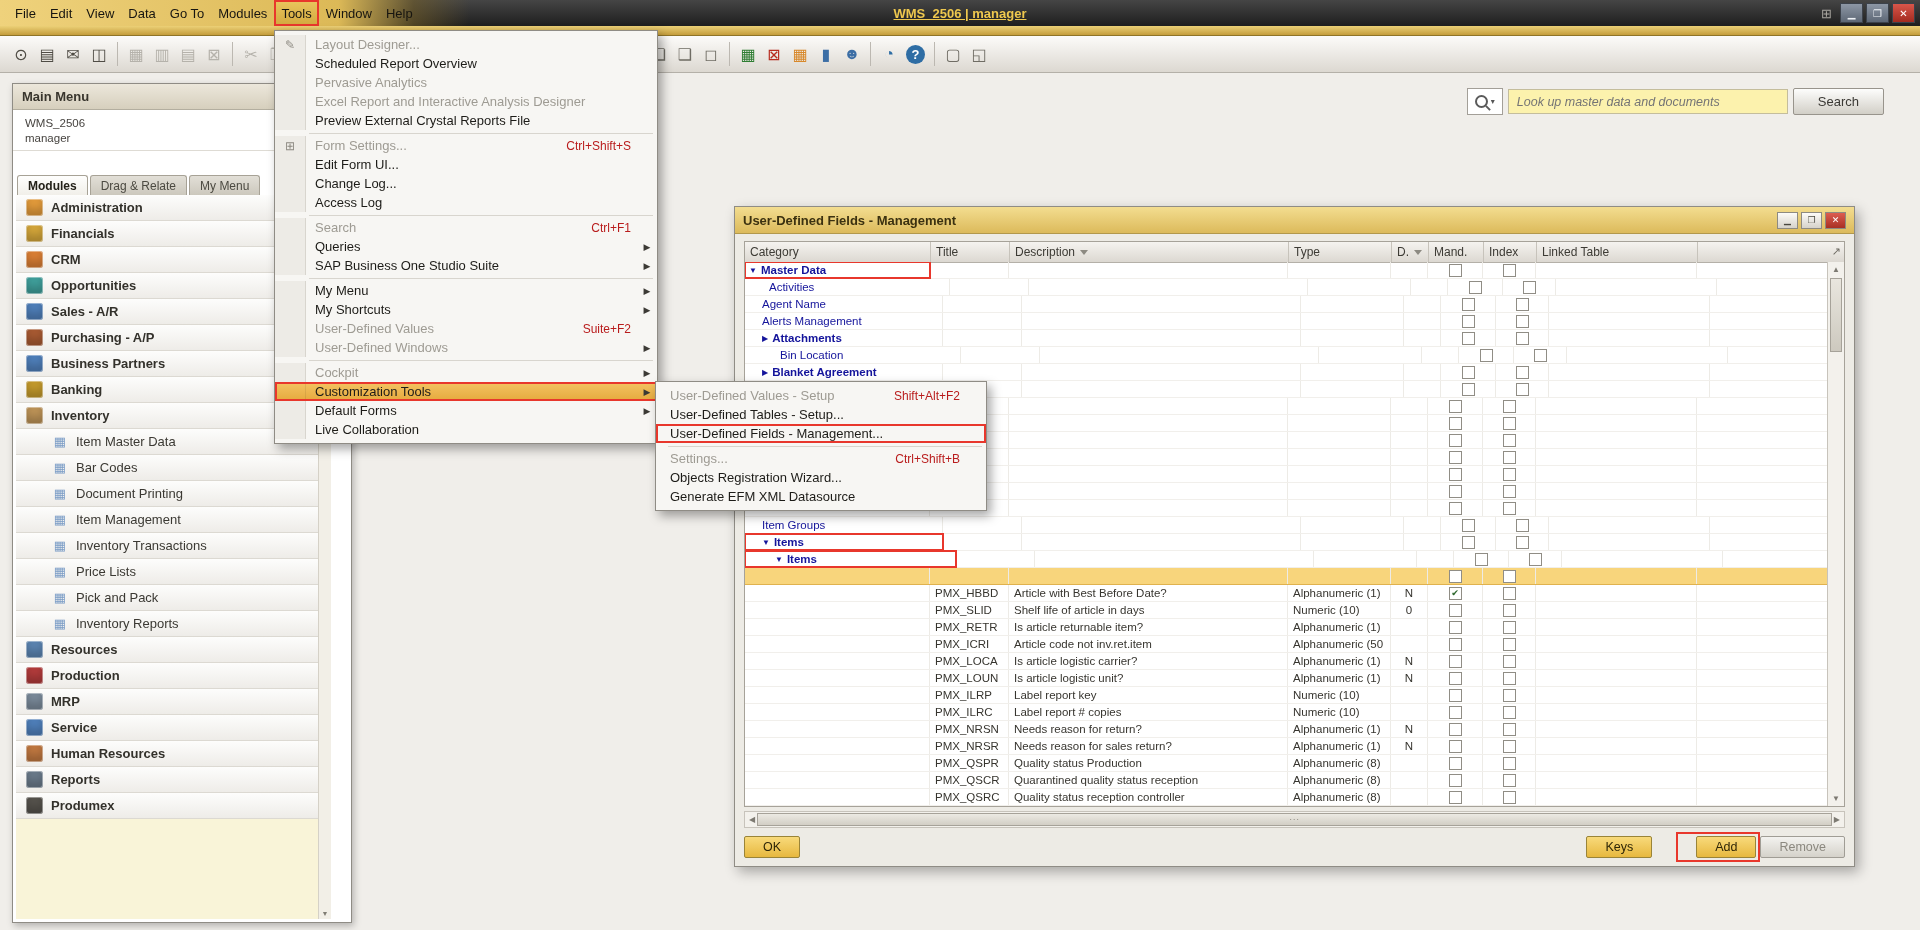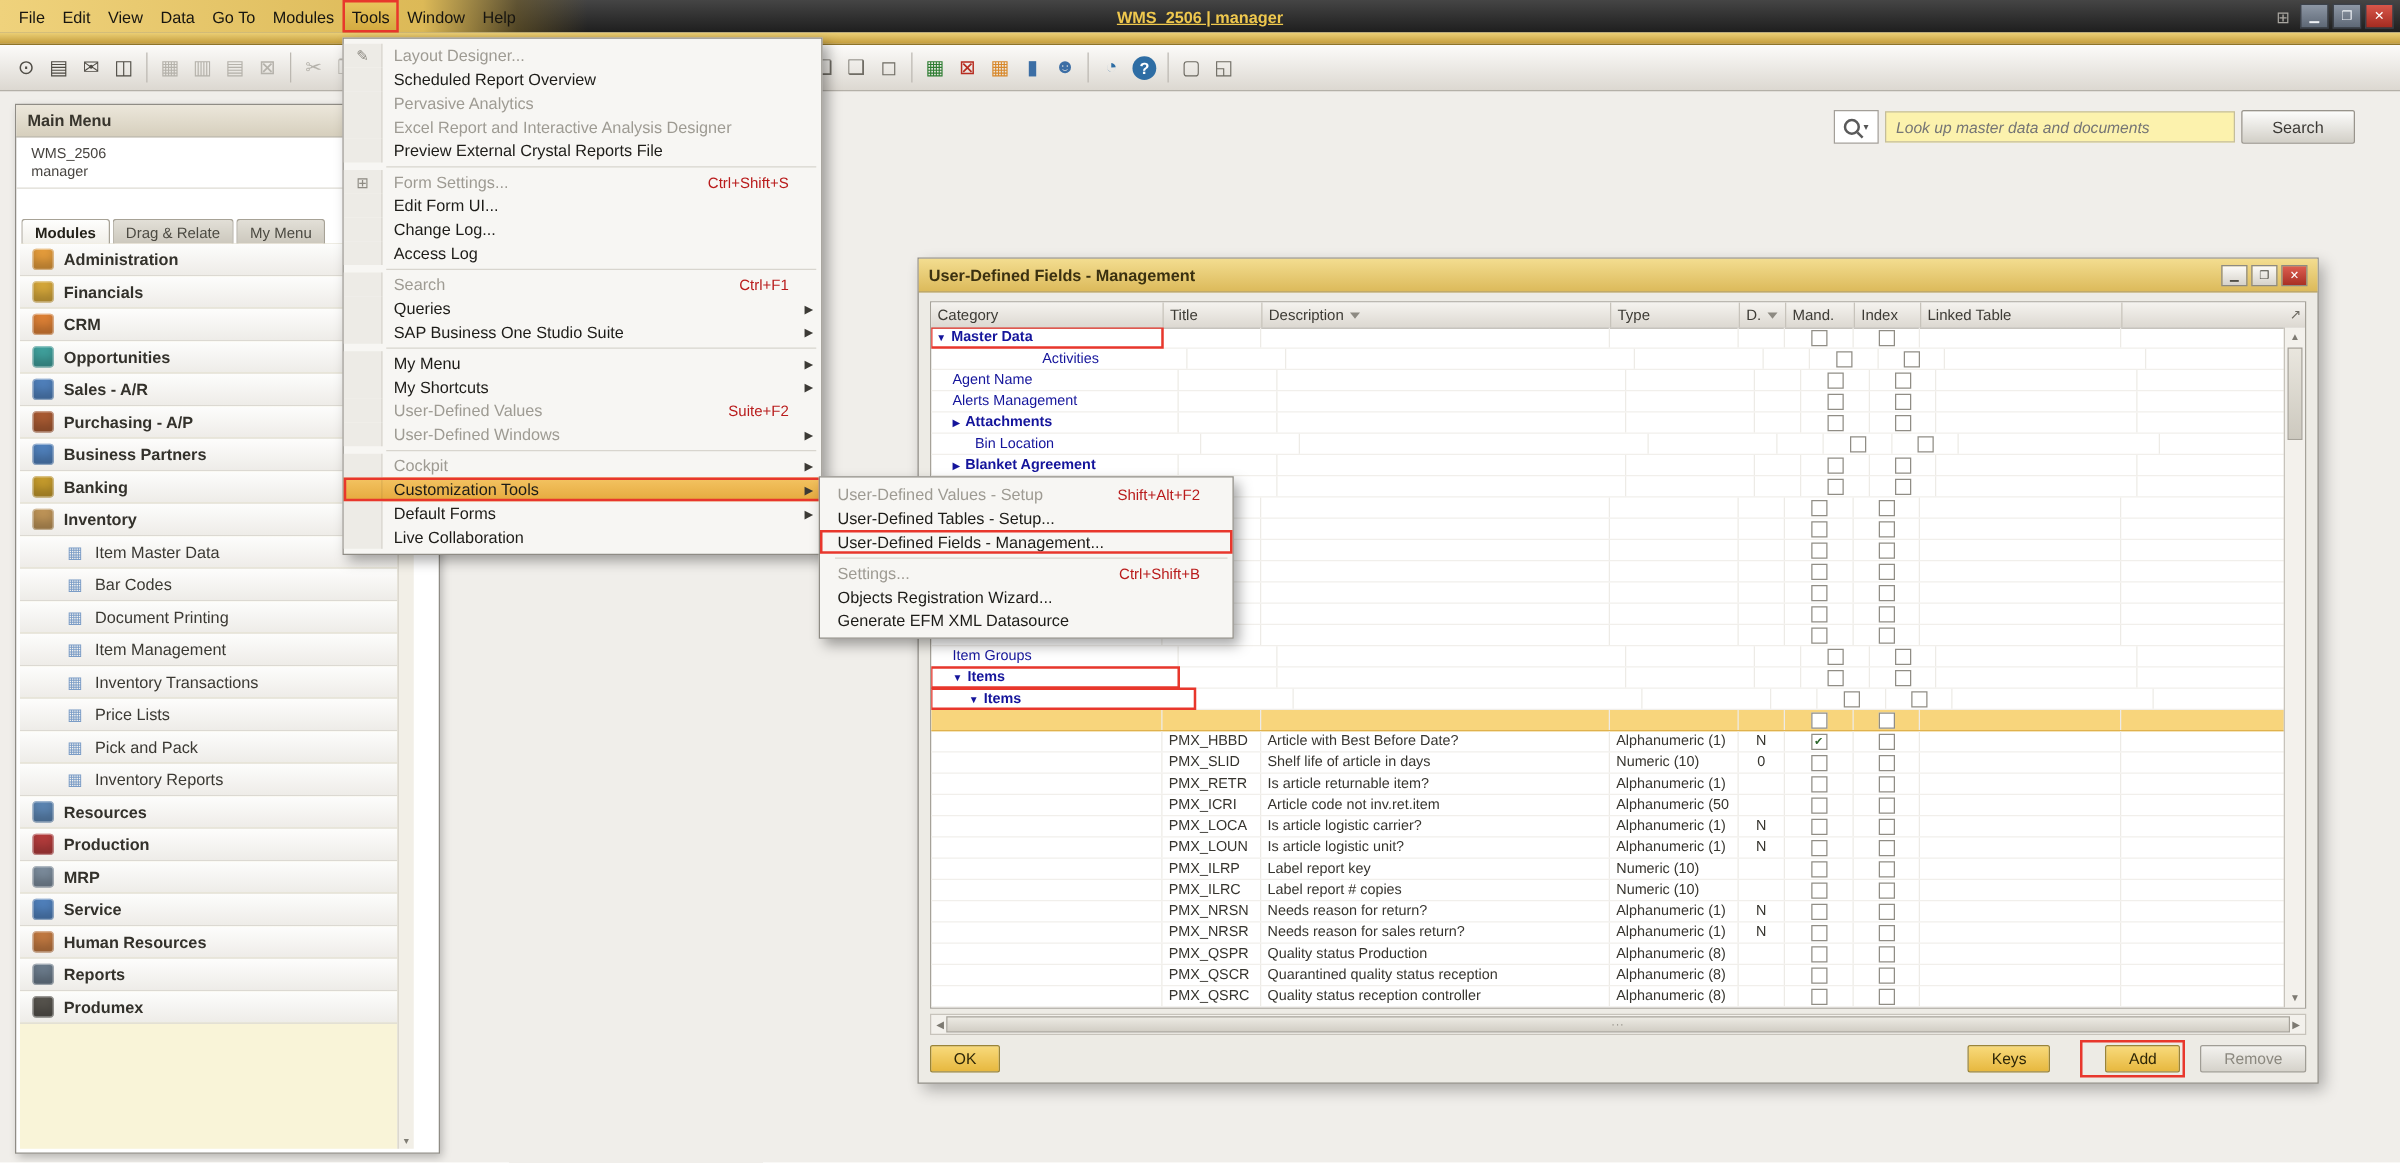--- a/index.html
+++ b/index.html
@@ -121,21 +121,21 @@
   .hscroll{position:absolute;left:9px;right:9px;top:604px;height:15px;background:#f3f1ec;border:1px solid #c7c3bb;
     display:flex;align-items:center;padding:0 2px;}
   .hs-arr{font-size:8px;color:#7d7a72;flex:none;padding:0 2px;}
   .h-thumb{flex:1;height:11px;background:linear-gradient(#eceae3,#d2cec5);border:1px solid #a6a299;position:relative;}
   .h-grip{position:absolute;left:50%;top:0;transform:translateX(-50%);font-size:9px;color:#8d8a82;letter-spacing:1px;line-height:11px;}
   .udf-buttons{position:absolute;left:9px;right:9px;top:628px;height:24px;display:flex;align-items:center;}
   .btn{height:22px;padding:0 18px;font-size:12.5px;border-radius:2px;border:1px solid #9a8438;
     background:linear-gradient(#f8da7b,#e7b83f);color:#2e2607;}
   .btn.gray{background:linear-gradient(#f3f2ef,#d5d2ca);border-color:#a09d95;color:#8b887f;}
   .btn-keys{margin-left:auto;margin-right:28px;}
-  .add-wrap{display:inline-flex;outline:2px solid #e8372c;outline-offset:2px;margin-right:16px;padding-left:16px;}
+  .add-wrap{display:inline-flex;outline:2px solid #e8372c;outline-offset:2px;margin-right:4px;padding-left:16px;}
 </style>
 </head>
 <body>
 
 <div class="app">
 
   <div class="titlebar">
     <div class="menubar-gold"></div>
     <div class="app-title">WMS_2506 | manager</div>
     <div class="menubar" id="menubar">
@@ -379,21 +379,21 @@
             <div class="g-cell center" style="width: 44px;">
               <span class="cb"></span>
             </div>
             <div class="g-cell center" style="width: 42px;">
               <span class="cb"></span>
             </div>
             <div class="g-cell" style="width: 150px;"></div>
             <div class="g-cell filler"></div>
           </div>
           <div class="g-row">
-            <div class="g-cell" style="width: 175px; padding-left: 24px; justify-content: center;">
+            <div class="g-cell" style="width: 175px; padding-left: 24px;">
               <span class="cat-label">Activities</span>
             </div>
             <div class="g-cell" style="width: 68px;"></div>
             <div class="g-cell" style="width: 268px;"></div>
             <div class="g-cell" style="width: 92px;"></div>
             <div class="g-cell center" style="width: 26px;"></div>
             <div class="g-cell center" style="width: 44px;">
               <span class="cb"></span>
             </div>
             <div class="g-cell center" style="width: 42px;">

